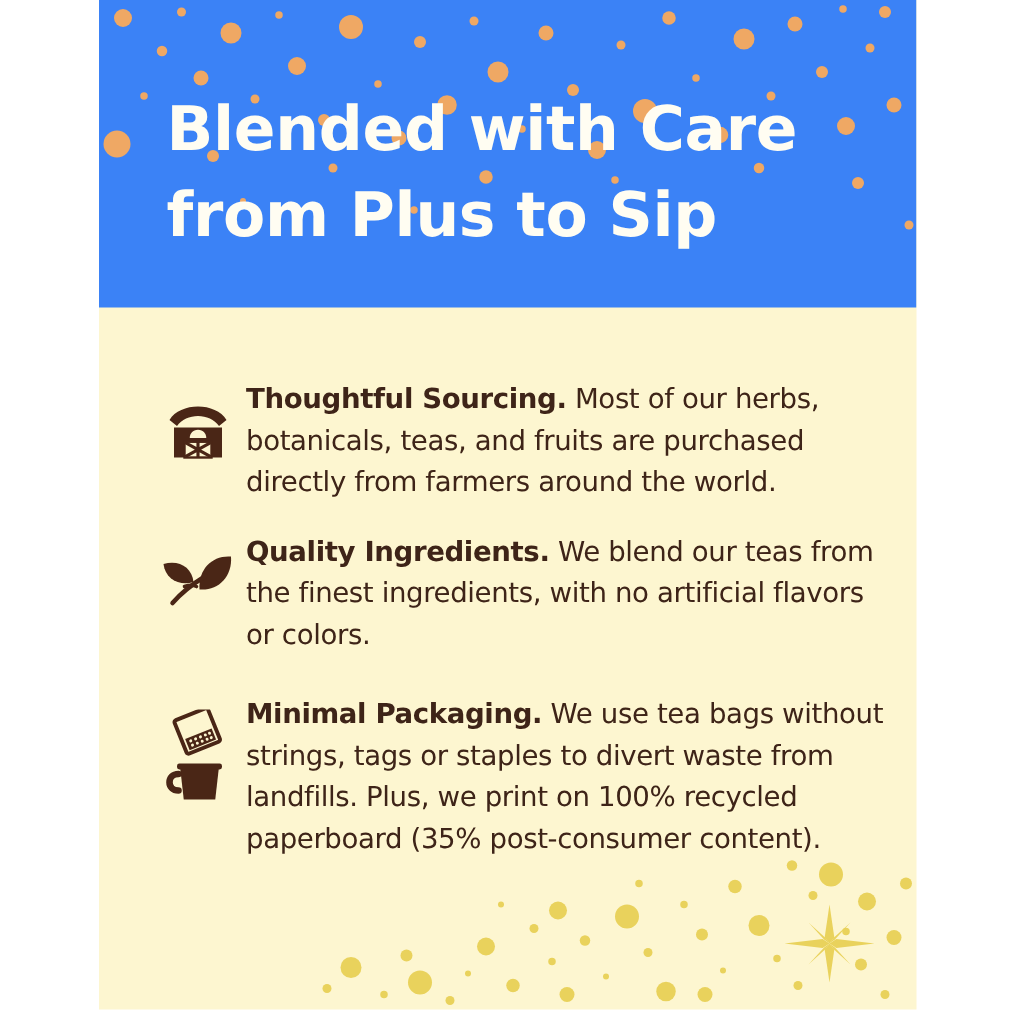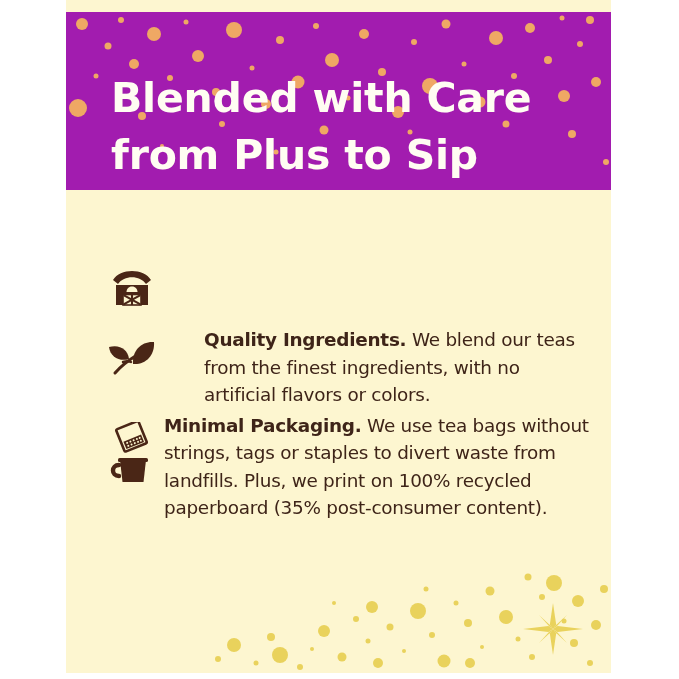--- a/index.html
+++ b/index.html
@@ -21,24 +21,23 @@
     height: 673px;
     background: #FDF6D0;
     overflow: hidden;
   }
   
   .header {
     position: absolute;
     left: 0;
     top: 0;
     width: 100%;
-    height: 178px;
-    background: #a21caf;
+    height: 205px;
+    background: #3b82f6;
     overflow: hidden;
-    margin-top: 12px;
   }
   .header-dots {
     position: absolute;
     left: 0; top: 0;
     width: 100%;
     height: 205px;
     pointer-events: none;
   }
   .header-title {
     position: absolute;
@@ -81,23 +80,23 @@
     font-size: 18.4px;
     line-height: 27.5px;
     padding-right: 18px;
     letter-spacing: -0.25px;
   }
   .feature-text b {
     font-weight: bold;
   }
   #feature-0 { margin-top: 48px; }
   #feature-0 .feature-icon { padding-top: 12px; }
-  #feature-1 { margin-top: 19px; gap: 40px; }
+  #feature-1 { margin-top: 19px; }
   #feature-1 .feature-icon { padding-top: 12px; }
-  #feature-2 { margin-top: 3px; }
+  #feature-2 { margin-top: 26px; }
   #feature-2 .feature-icon { padding-top: 10px; }
 
   
   .bottom-deco {
     position: absolute;
     left: 0;
     bottom: 0;
     width: 100%;
     height: 110px;
     pointer-events: none;
@@ -171,20 +170,23 @@
       <div class="feature-icon">
         <svg width="44" height="42" viewBox="0 0 44 42">
           <path d="M3 15 C10 3, 34 3, 41 15 L36 19 C30 10, 14 10, 8 19 Z" fill="#4A2616"></path>
           <path d="M6 20 L38 20 L38 40 L6 40 Z" fill="#4A2616"></path>
           <path d="M22 21.5 C18.5 21.5 16.5 24 16.5 27 L27.5 27 C27.5 24 25.5 21.5 22 21.5 Z" fill="#FDF6D0"></path>
           <rect x="13" y="29.5" width="18" height="10.5" fill="#FDF6D0"></rect>
           <path d="M13.6 30.1 L30.4 39.4 M30.4 30.1 L13.6 39.4 M22 29.5 L22 40" stroke="#4A2616" stroke-width="2.1" fill="none"></path>
           <rect x="13" y="29.5" width="18" height="10.5" fill="none" stroke="#4A2616" stroke-width="1.6"></rect>
         </svg>
       </div>
+      <div class="feature-text">
+        <b>Thoughtful Sourcing.</b><span> Most of our herbs, botanicals, teas, and fruits are purchased directly from farmers around the world.</span>
+      </div>
     </div>
 
     <div class="feature" id="feature-1">
       <div class="feature-icon">
         <svg width="50" height="38" viewBox="0 0 50 38">
           <path d="M2 9 C12 6, 21 11, 22 21 C13 24, 3 19, 2 9 Z" fill="#4A2616"></path>
           <path d="M47 4 C48 18, 38 27, 26 26 C25 12, 35 3, 47 4 Z" fill="#4A2616"></path>
           <path d="M8 35 C14 28, 22 22, 30 17" stroke="#4A2616" stroke-width="3" fill="none" stroke-linecap="round"></path>
           <path d="M16 24 C19 23, 22 23, 24 24" stroke="#4A2616" stroke-width="2.4" fill="none" stroke-linecap="round"></path>
         </svg>

